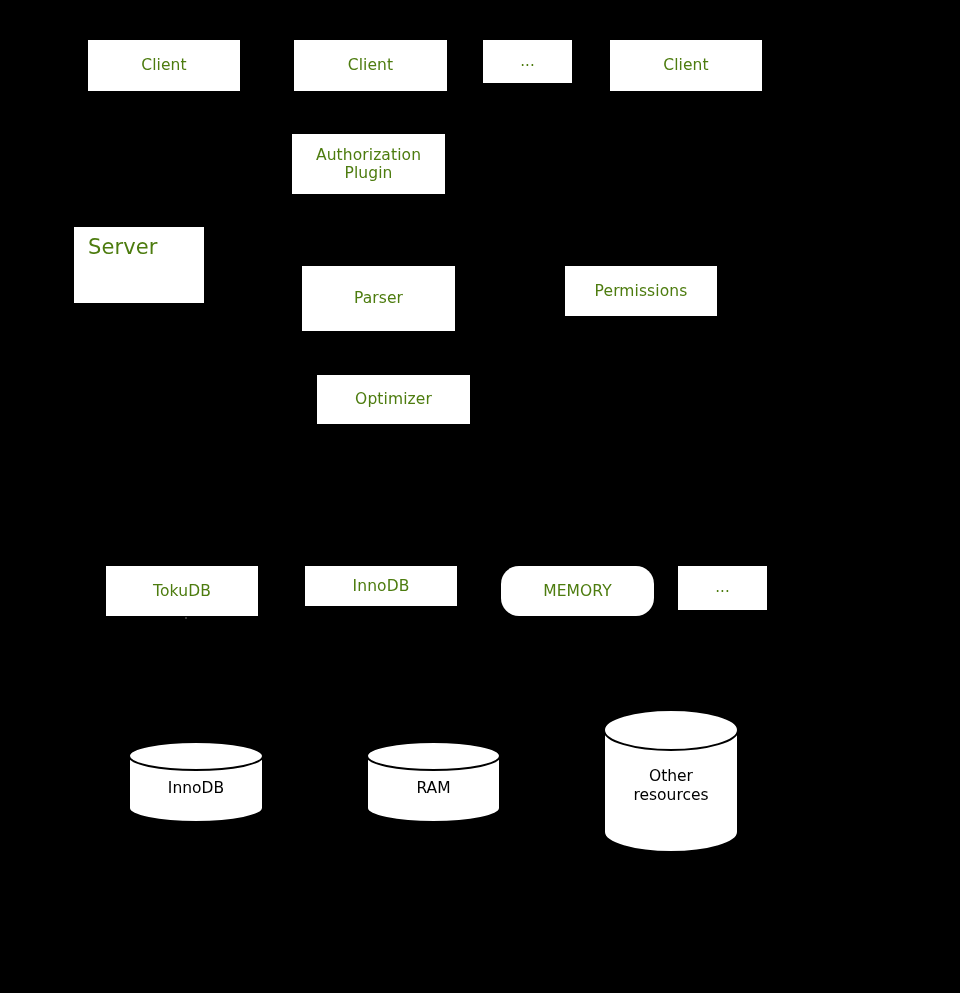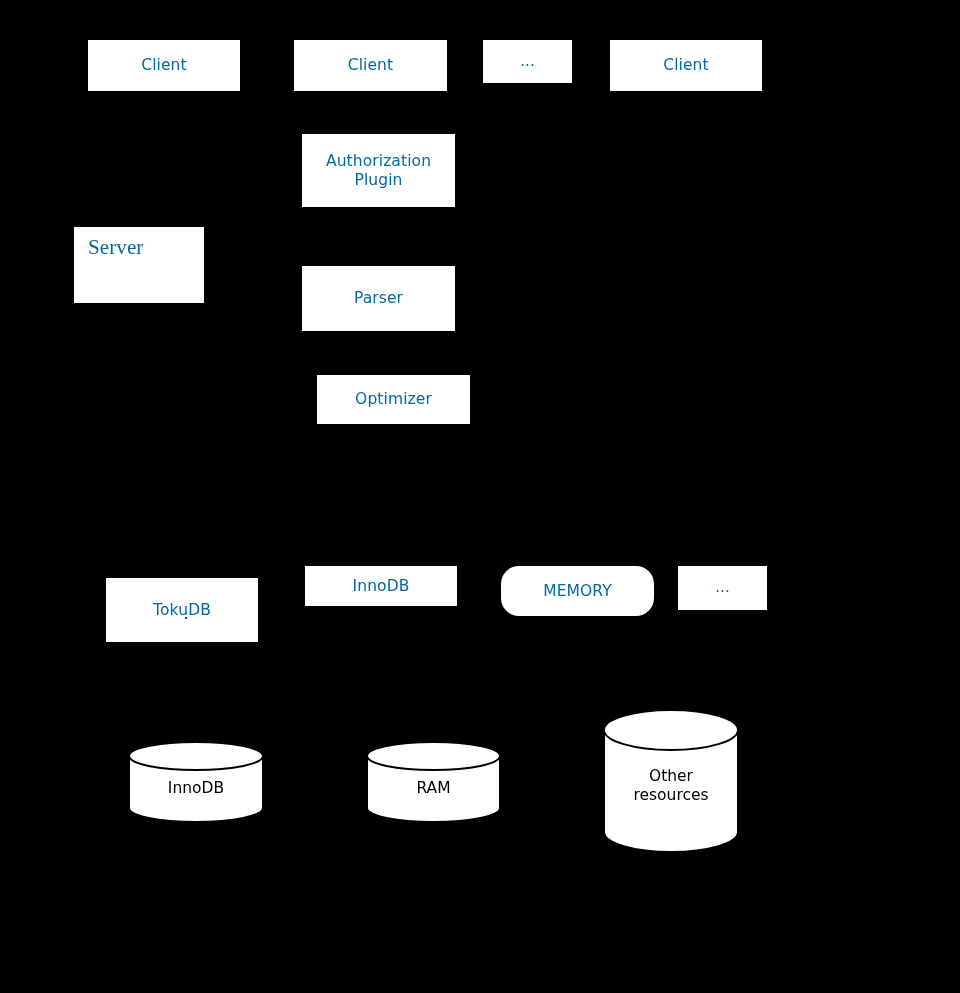--- a/index.html
+++ b/index.html
@@ -13,21 +13,21 @@
     width: 960px;
     height: 993px;
     background: #000000;
     overflow: hidden;
     font-family: "DejaVu Sans", sans-serif;
   }
   
   .node {
     position: absolute;
     background: #ffffff;
-    color: #0369a1;
+    color: #4d7c0f;
     box-sizing: border-box;
     display: flex;
     align-items: center;
     justify-content: center;
     text-align: center;
     line-height: 1.18;
     font-size: 15.5px;
     letter-spacing: 0.1px;
     white-space: pre-line;
   }
@@ -103,31 +103,32 @@
   </svg>
 
   <div class="node" style="left:88px;top:40px;width:152px;height:51px;">Client</div>
 
   <div class="node" style="left:294px;top:40px;width:153px;height:51px;">Client</div>
 
   <div class="node dots" style="left:483px;top:40px;width:89px;height:43px;">...</div>
 
   <div class="node" style="left:610px;top:40px;width:152px;height:51px;">Client</div>
 
-  <div class="node big" style="left:74px;top:227px;width:130px;height:76px;font-family:Liberation Serif, serif;">Server</div>
+  <div class="node big" style="left:74px;top:227px;width:130px;height:76px;">Server</div>
 
-  <div class="node" style="left:302px;top:134px;width:153px;height:73px;">Authorization
+  <div class="node" style="left:292px;top:134px;width:153px;height:60px;">Authorization
 Plugin</div>
 
   <div class="node" style="left:302px;top:266px;width:153px;height:65px;">Parser</div>
 
+  <div class="node" style="left:565px;top:266px;width:152px;height:50px;">Permissions</div>
 
   <div class="node" style="left:317px;top:375px;width:153px;height:49px;">Optimizer</div>
 
-  <div class="node" style="left:106px;top:566px;width:152px;height:64px;margin-top:12px;">TokuDB</div>
+  <div class="node" style="left:106px;top:566px;width:152px;height:50px;">TokuDB</div>
 
   <div class="node" style="left:305px;top:566px;width:152px;height:40px;">InnoDB</div>
 
   <div class="node" style="left:501px;top:566px;width:153px;height:50px;border-radius:18px;">MEMORY</div>
 
   <div class="node dots" style="left:678px;top:566px;width:89px;height:44px;">...</div>
 
   <div class="speck" style="left:185px;top:617px;"></div>
 
   <div class="cyl" style="left:128px;top:741px;width:136px;height:82px;">

